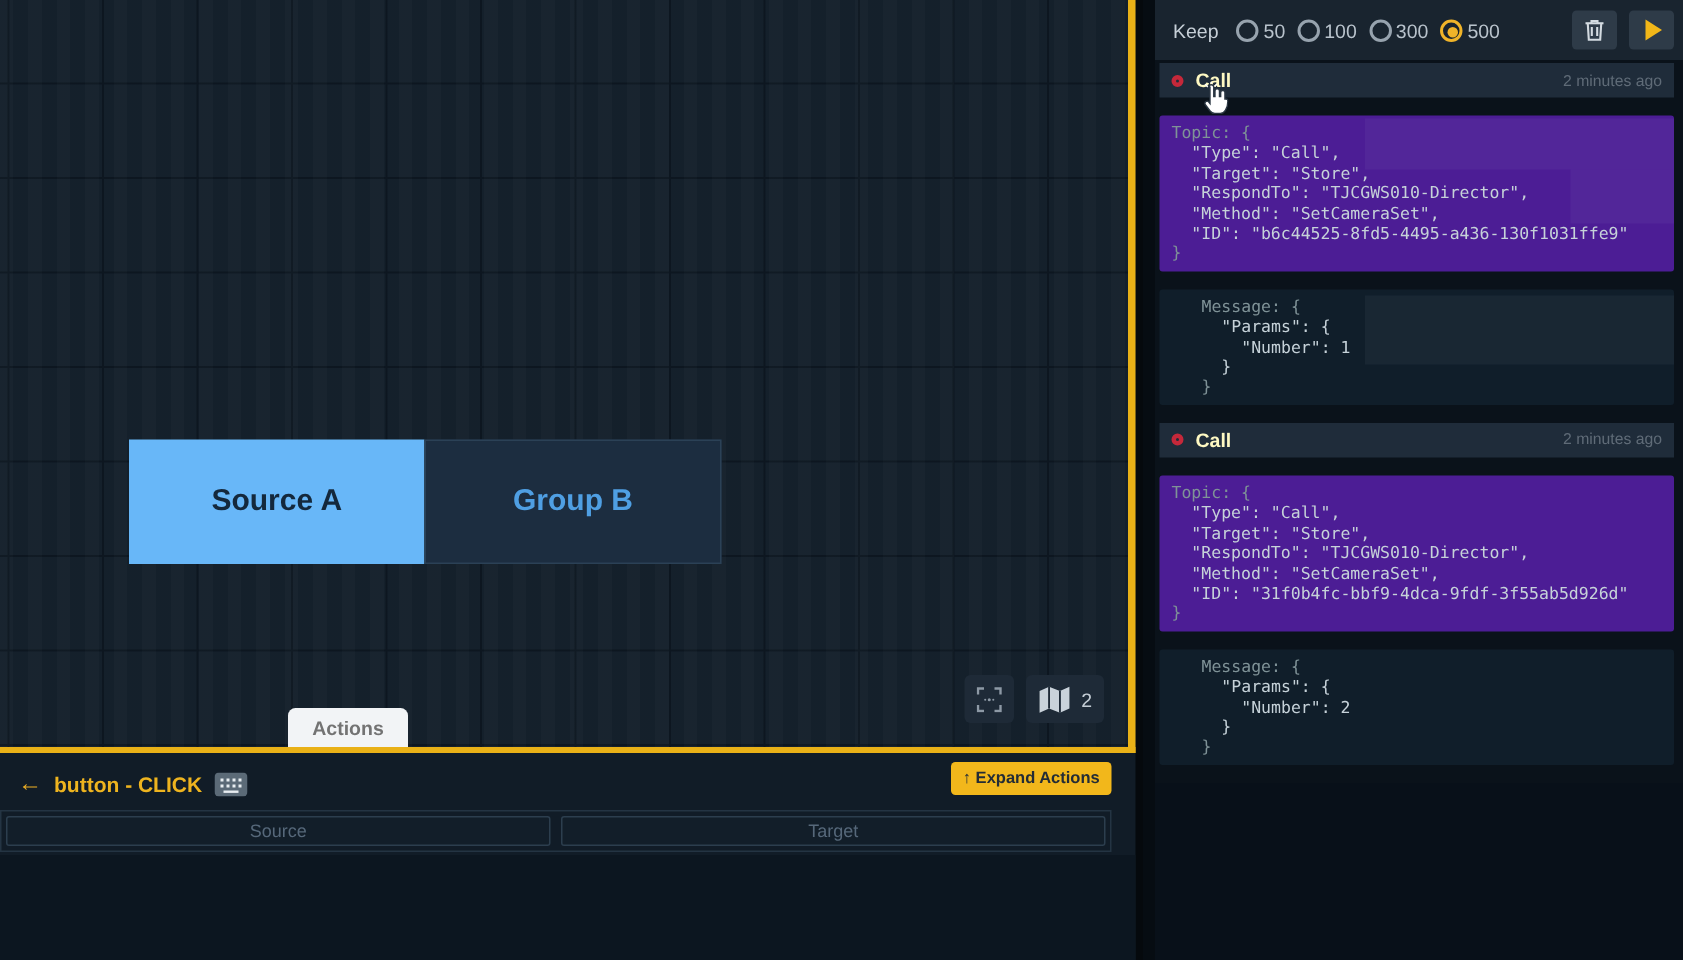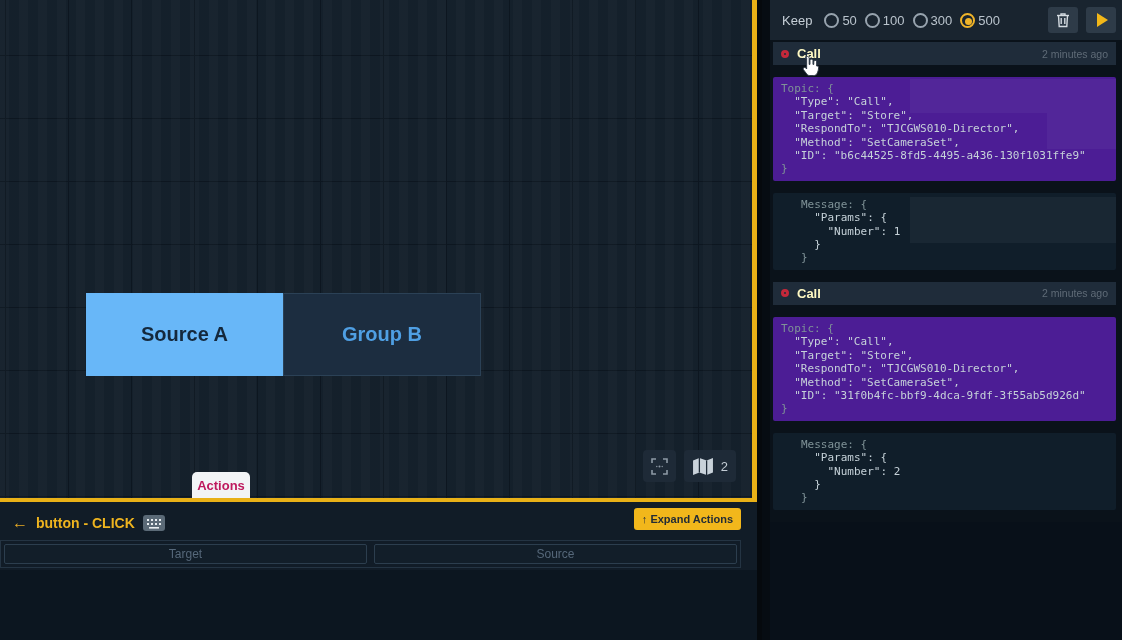--- a/index.html
+++ b/index.html
@@ -19,22 +19,22 @@
     background-position:0 0, 0 55px, 5px 0;}
   .group-row{position:absolute;left:86px;top:293px;display:flex;}
   .group-btn{width:197px;height:83px;display:flex;align-items:center;justify-content:center;
     font-size:20px;font-weight:bold;cursor:pointer;}
   .group-a{background:#68b7f8;color:#14283c;}
   .group-b{background:#1c2d40;color:#4f9fe3;border:1px solid #2b4156;width:198px;}
   .canvas-controls{position:absolute;right:16px;bottom:16px;display:flex;gap:8px;}
   .ctile{height:32px;border:none;border-radius:4px;background:#1e2a37;color:#c3ccd4;
     display:flex;align-items:center;justify-content:center;gap:7px;cursor:pointer;padding:0 8px;min-width:32px;}
   .ctile .badge{font-size:13px;color:#c3ccd4;}
-  .actions-tab{position:absolute;left:192px;top:472px;width:58px;height:26px;background:#f2f4f6;
-    color:#be185d;font-size:13px;font-weight:bold;display:flex;align-items:center;justify-content:center;
+  .actions-tab{position:absolute;left:192px;top:472px;width:80px;height:26px;background:#f2f4f6;
+    color:#737373;font-size:13px;font-weight:bold;display:flex;align-items:center;justify-content:center;
     border-radius:5px 5px 0 0;cursor:pointer;}
 
   
   .actions-panel{position:absolute;left:0;top:502px;width:757px;height:138px;background:#111c27;}
   .ap-lower{position:absolute;left:0;top:68px;width:100%;height:70px;background:#0c1620;}
   .ap-title-row{position:absolute;left:12px;top:13px;display:flex;align-items:center;gap:8px;}
   .back-arrow{color:#e8ab25;font-size:16px;font-weight:bold;cursor:pointer;line-height:1;}
   .ap-title{color:#eeb41f;font-size:14px;font-weight:bold;}
   .kbd-icon{display:inline-flex;}
   .expand-btn{position:absolute;left:634px;top:6px;width:107px;height:22px;background:#f2b71b;border:none;
@@ -139,22 +139,22 @@
               <rect x="8" y="8" width="2" height="2"></rect>
               <rect x="12" y="8" width="2" height="2"></rect>
               <rect x="16" y="8" width="2" height="2"></rect>
             <rect x="6" y="12" width="10" height="1.6"></rect>
           </g>
         </svg>
       </span>
     </div>
     <button class="expand-btn">↑ Expand Actions</button>
     <div class="io-row">
+      <input placeholder="Source" style="">
       <input placeholder="Target" style="">
-      <input placeholder="Source" style="">
     </div>
   </div>
 
   <div class="gutter"></div>
 
   <div class="right-panel">
     <div class="topbar">
       <span class="keep-label">Keep</span>
       <span class="radio-opt">
         <span class="radio-circle"></span>

